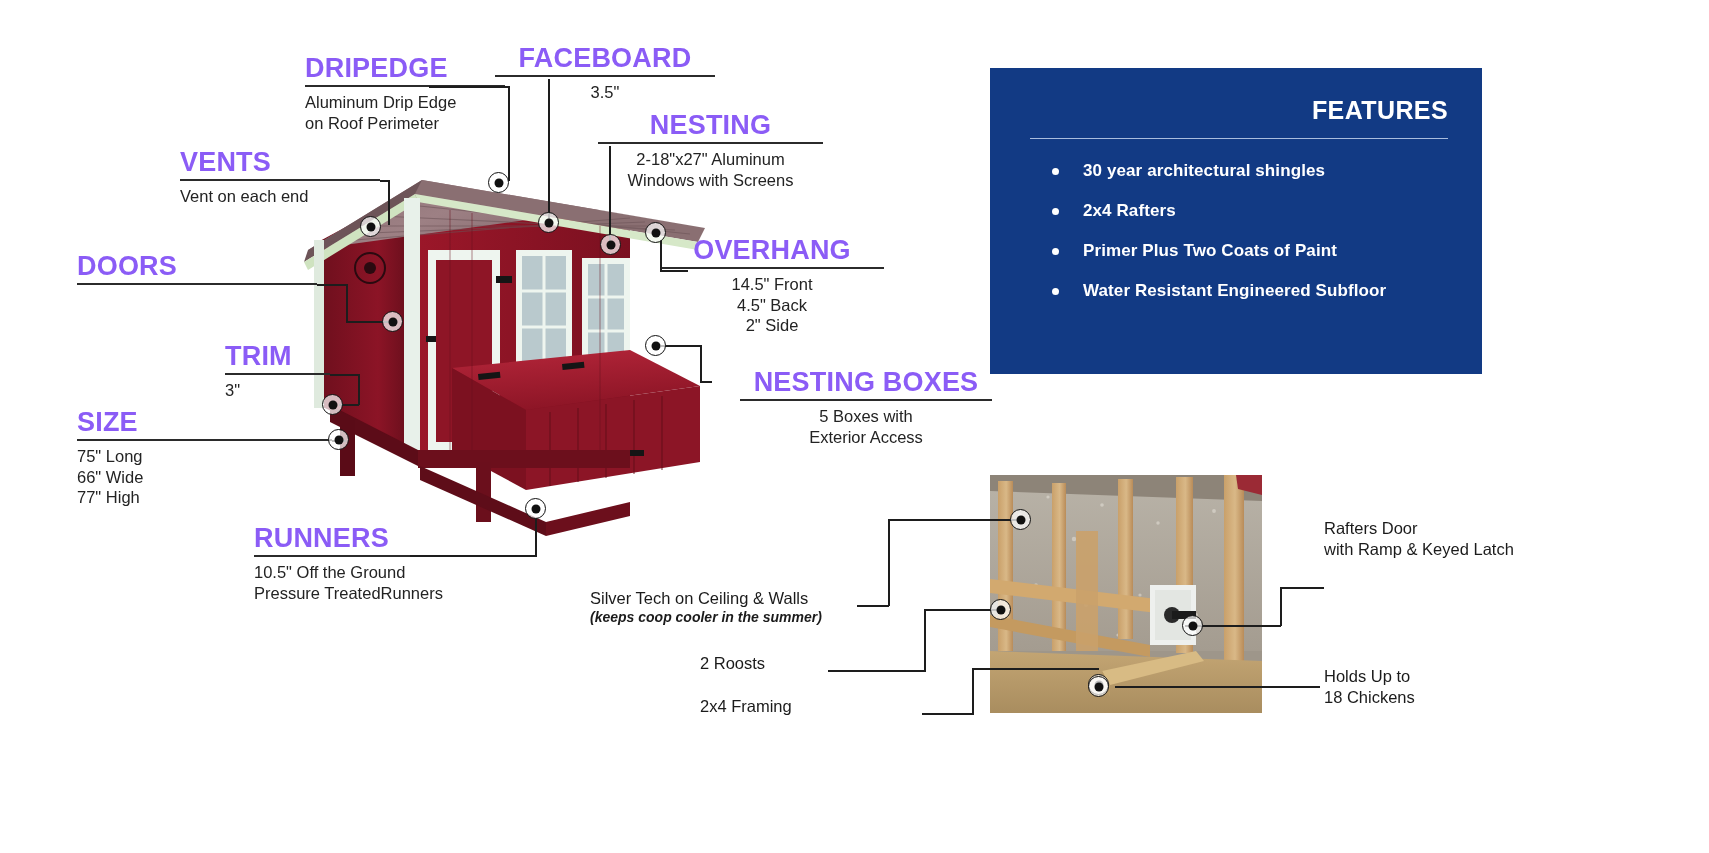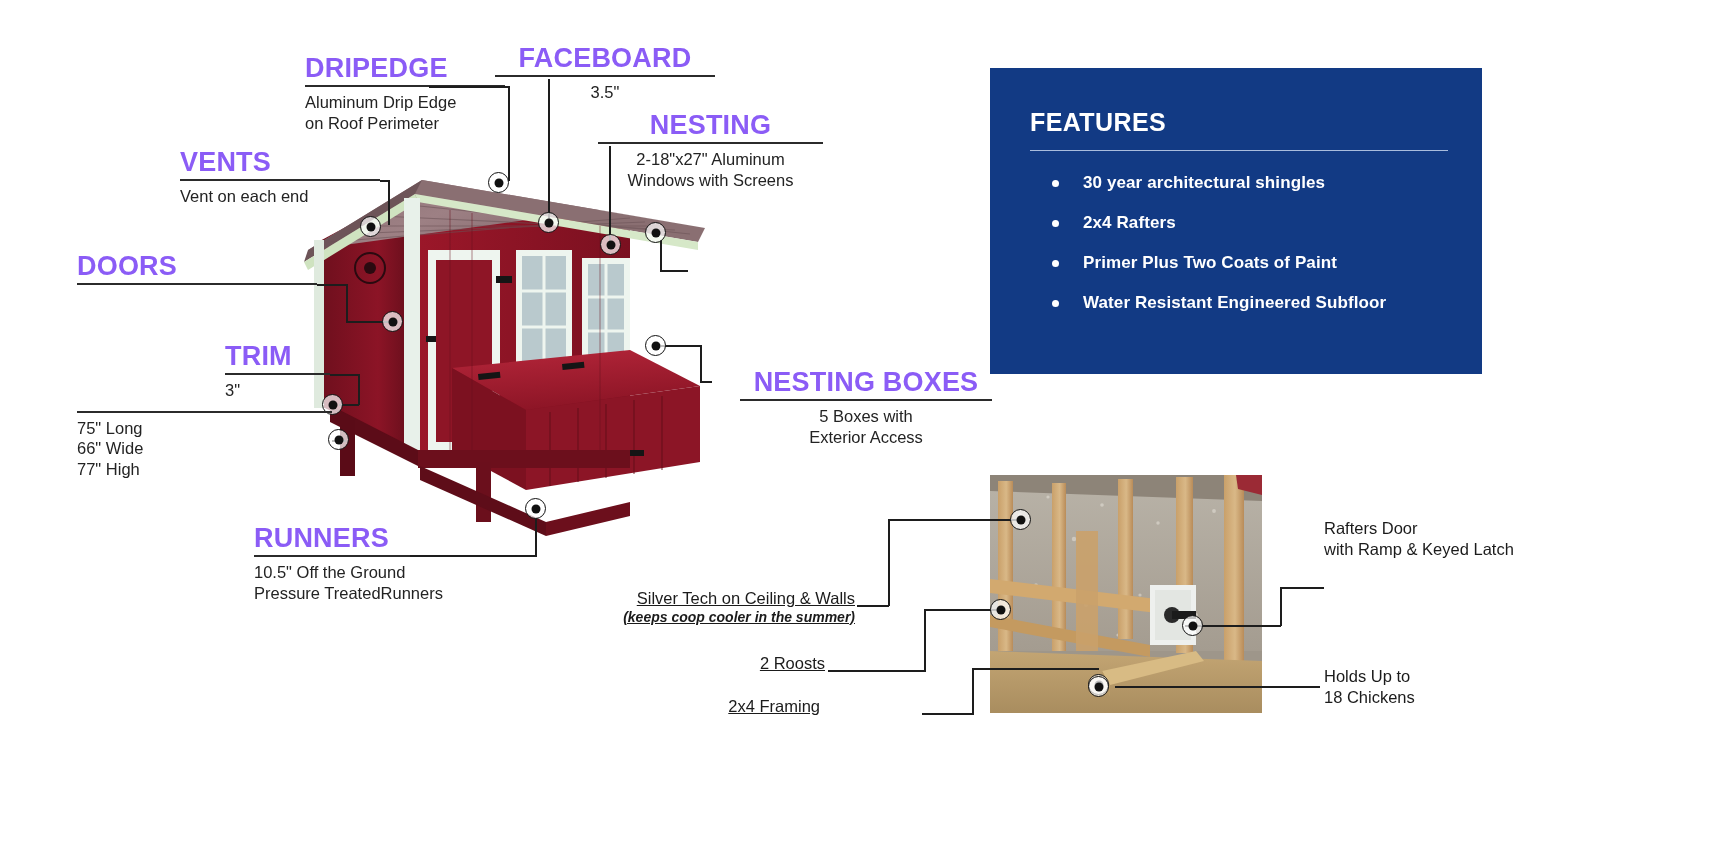--- a/index.html
+++ b/index.html
@@ -65,21 +65,22 @@
   }
   .coop svg{ width:100%; height:100%; display:block; }
 
   
   .features{
     position:absolute;
     left:990px; top:68px;
     width:492px; height:306px;
     background:#123a84;
     color:#ffffff;
-    padding:40px 34px 20px 40px;
+    padding:28px 34px 20px 40px;
+    text-align:right;
   }
   .features h2{
     font-size:25px; font-weight:700; letter-spacing:.4px;
   }
   .features .hr{
     height:1.4px; background:#a9bcdd; margin:13px 0 22px 0;
   }
   .features ul{ list-style:none; }
   .features li{
     display:flex; align-items:flex-start;
@@ -105,21 +106,21 @@
   }
   .interior svg{ width:100%; height:100%; display:block; }
 
   .plainlabel{
     position:absolute;
     font-size:16.5px;
     line-height:1.25;
     color:#1b1b1b;
     white-space:nowrap;
   }
-  .plainlabel.r{ text-align:right;text-decoration:underline; }
+  .plainlabel.r{ text-align:left; }
   .plainlabel .sub{
     display:block;
     font-style:italic;
     font-weight:700;
     font-size:14px;
   }
 </style>
 </head>
 <body>
 
@@ -331,20 +332,21 @@
     <div class="desc">
       <span>3"</span>
     </div>
   </div>
   <div class="ln h" style="left:330px; top:374px; width:30px;"></div>
   <div class="ln v" style="left:358px; top:374px; height:31px;"></div>
   <div class="ln h" style="left:339px; top:404px; width:20px;"></div>
   <div class="dot" style="left:322px; top:394px;"></div>
 
   <div class="callout" style="left:77px; top:408px; width:255px;">
+    <div class="title">SIZE</div>
     <div class="rule"></div>
     <div class="desc">
       <span>75" Long</span><br>
       <span>66" Wide</span><br>
       <span>77" High</span>
     </div>
   </div>
   <div class="ln h" style="left:332px; top:440px; width:14px;"></div>
   <div class="dot" style="left:328px; top:429px;"></div>
 
@@ -374,20 +376,29 @@
     <div class="title">NESTING</div>
     <div class="rule"></div>
     <div class="desc">
       <span>2-18"x27" Aluminum</span><br>
       <span>Windows with Screens</span>
     </div>
   </div>
   <div class="ln v" style="left:609px; top:146px; height:96px;"></div>
   <div class="dot" style="left:600px; top:234px;"></div>
 
+  <div class="callout right" style="left:660px; top:236px; width:224px;">
+    <div class="title">OVERHANG</div>
+    <div class="rule"></div>
+    <div class="desc">
+      <span>14.5" Front</span><br>
+      <span>4.5" Back</span><br>
+      <span>2"  Side</span>
+    </div>
+  </div>
   <div class="ln h" style="left:660px; top:270px; width:28px;"></div>
   <div class="ln v" style="left:660px; top:240px; height:31px;"></div>
   <div class="dot" style="left:645px; top:222px;"></div>
 
   <div class="callout right" style="left:700px; top:368px; width:252px;margin-left:40px;">
     <div class="title">NESTING BOXES</div>
     <div class="rule"></div>
     <div class="desc">
       <span>5 Boxes with</span><br>
       <span>Exterior Access</span>

